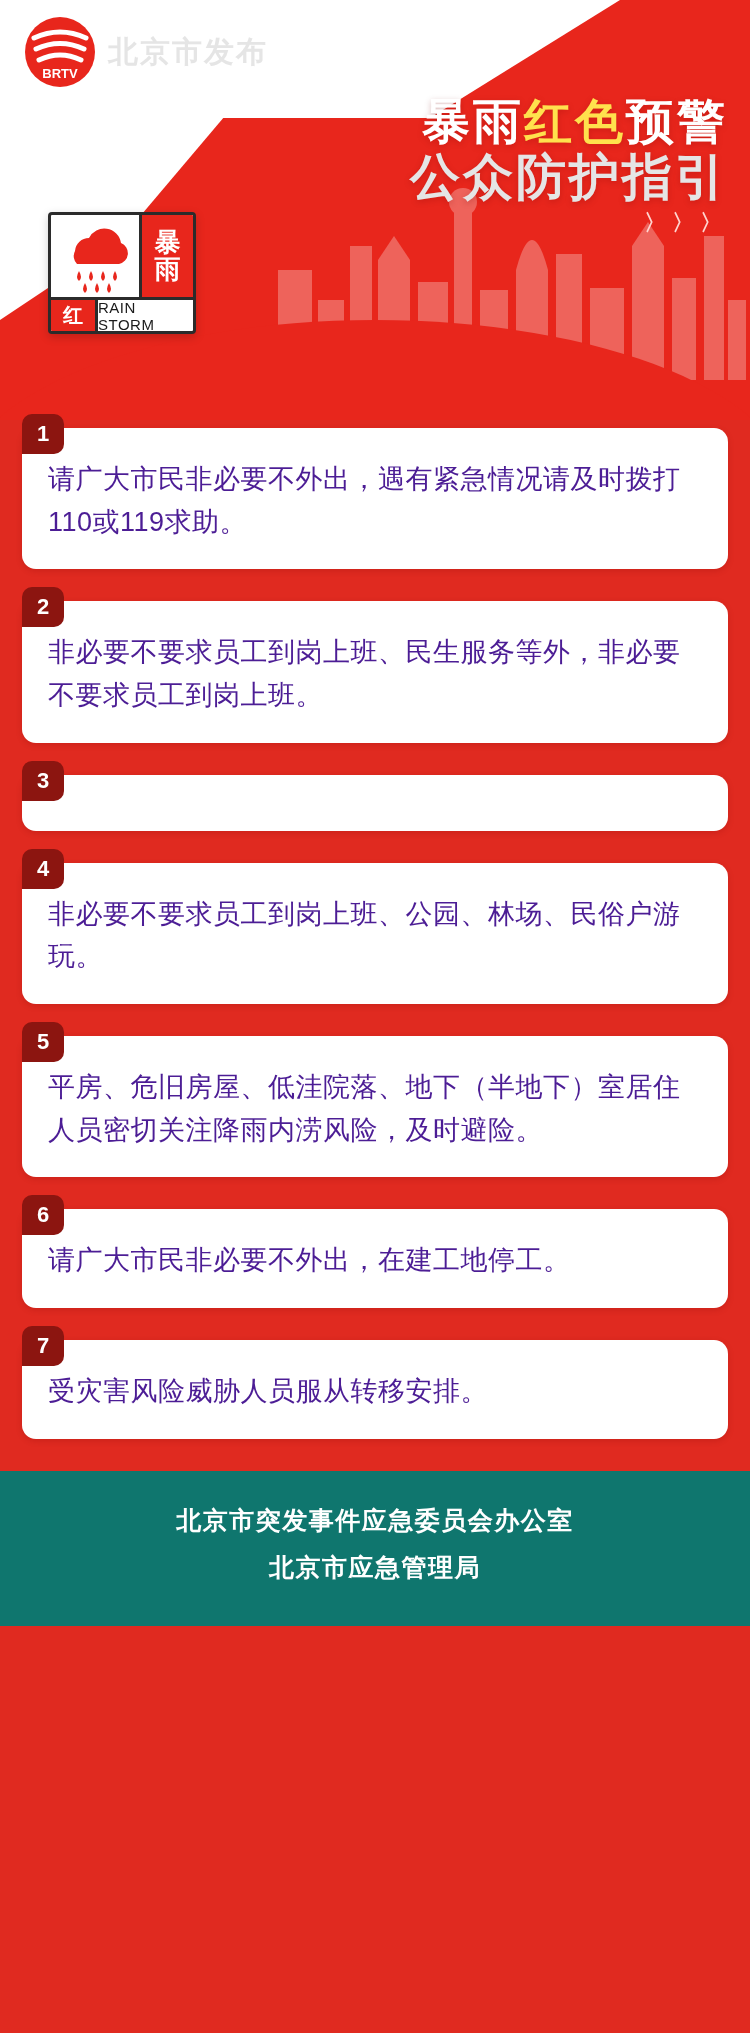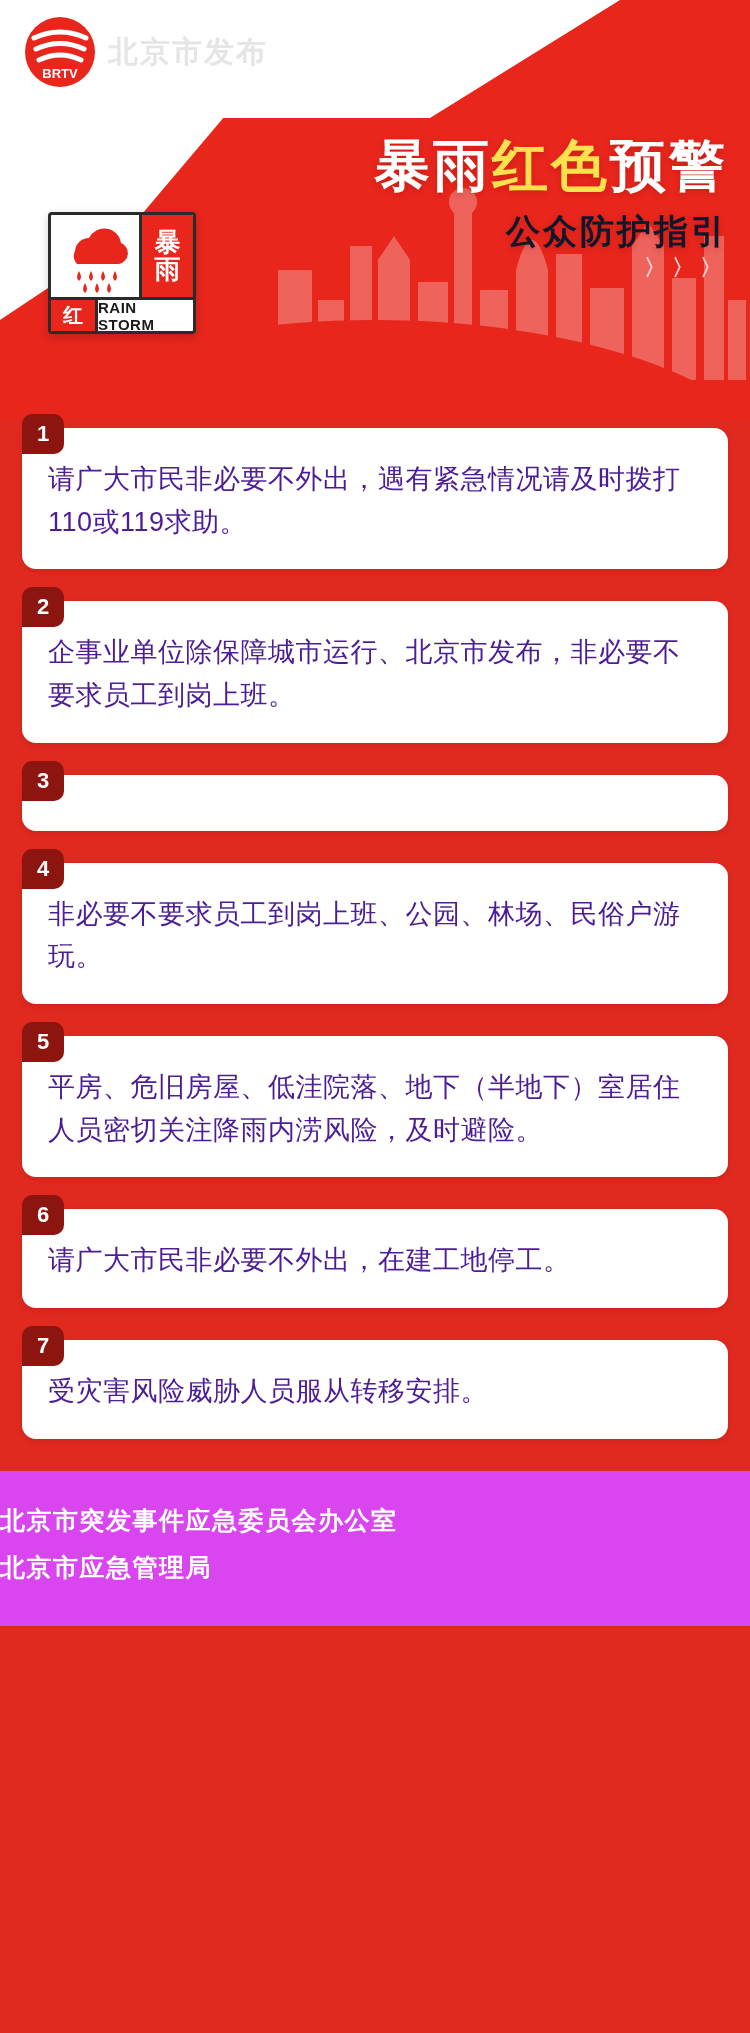--- a/index.html
+++ b/index.html
@@ -78,36 +78,34 @@
   }
 
   
   .headline {
     position: absolute;
     right: 22px; top: 95px;
     text-align: right;
     line-height: 1.12;
   }
   .headline .line1 {
-    font-size: 56px;
+    font-size: 48px;
     font-weight: bold;
     color: #ffffff;
     letter-spacing: 3px;
     white-space: nowrap;
     text-shadow: 0 2px 6px rgba(120,0,0,.25);
-    margin-top: 40px;
   }
   .headline .line1 .hl {
     color: #ffe14d;
   }
   .headline .line2 {
-    margin-top: 14px;
-    font-size: 34px;
-    font-weight: bold;
-    color: #0f172a;
+    font-size: 50px;
+    font-weight: bold;
+    color: #e5e5e5;
     letter-spacing: 3px;
     white-space: nowrap;
     text-shadow: 0 2px 6px rgba(120,0,0,.25);
   }
   .chevrons {
     margin-top: 6px;
     font-size: 22px;
     color: #ffd5d0;
     letter-spacing: 6px;
     font-weight: bold;
@@ -162,21 +160,21 @@
     font-weight: bold;
     font-size: 20px;
     display: flex;
     align-items: center;
     justify-content: center;
   }
   .signal-en {
     flex: 1;
     border-left: 3px solid #2b2b2b;
     color: #1a1a1a;
-    font-weight: bold;
+    font-weight: normal;
     font-size: 15px;
     letter-spacing: .5px;
     display: flex;
     align-items: center;
     justify-content: center;
   }
 
   
   .body-area {
     position: relative;
@@ -209,21 +207,22 @@
   .card-text {
     font-size: 27px;
     line-height: 1.58;
     color: #4c1d95;
     letter-spacing: .5px;
   }
 
   
   .footer {
     padding: 26px 0 34px 0;
-    background: #d946ef;
+    text-align: center;
+    background: #0f766e;
   }
   .footer-line {
     color: #ffffff;
     font-size: 25px;
     font-weight: bold;
     letter-spacing: 1.5px;
     line-height: 1.9;
   }
 </style>
 </head>
@@ -307,21 +306,21 @@
 
   <div class="body-area">
 
     <div class="card">
       <div class="badge">1</div>
       <div class="card-text">请广大市民非必要不外出，遇有紧急情况请及时拨打110或119求助。</div>
     </div>
 
     <div class="card">
       <div class="badge">2</div>
-      <div class="card-text">企事业单位除保障城市运行、北京市发布，非必要不要求员工到岗上班。</div>
+      <div class="card-text">非必要不要求员工到岗上班、民生服务等外，非必要不要求员工到岗上班。</div>
     </div>
 
     <div class="card">
       <div class="badge">3</div>
     </div>
 
     <div class="card">
       <div class="badge">4</div>
       <div class="card-text">非必要不要求员工到岗上班、公园、林场、民俗户游玩。</div>
     </div>

